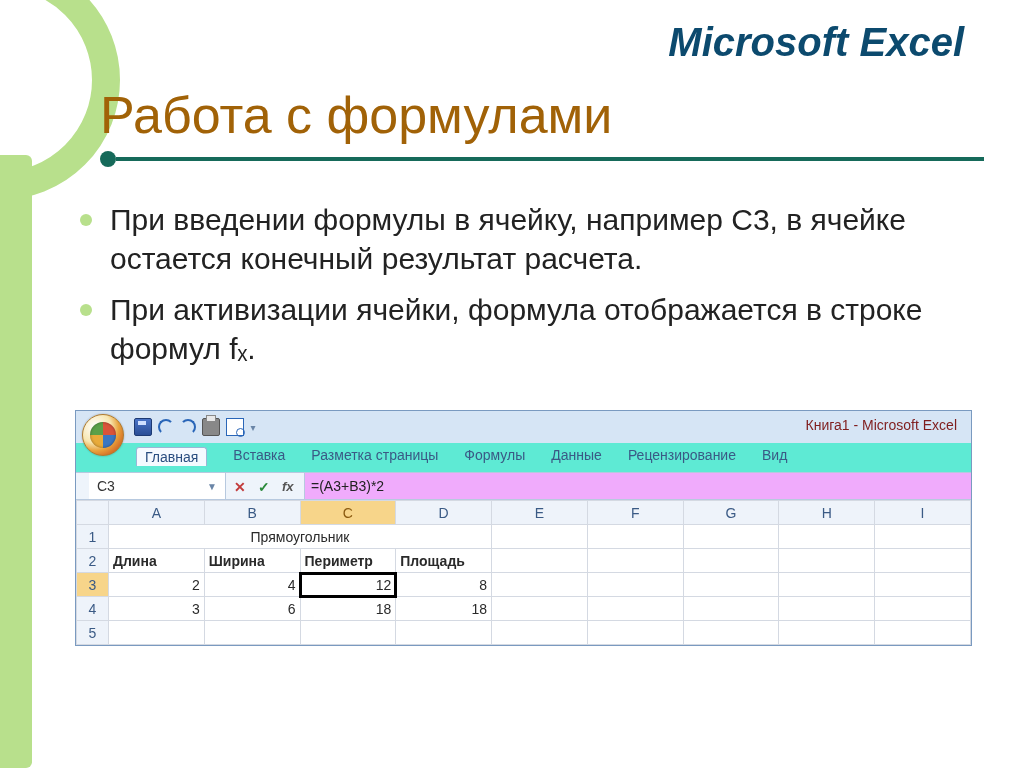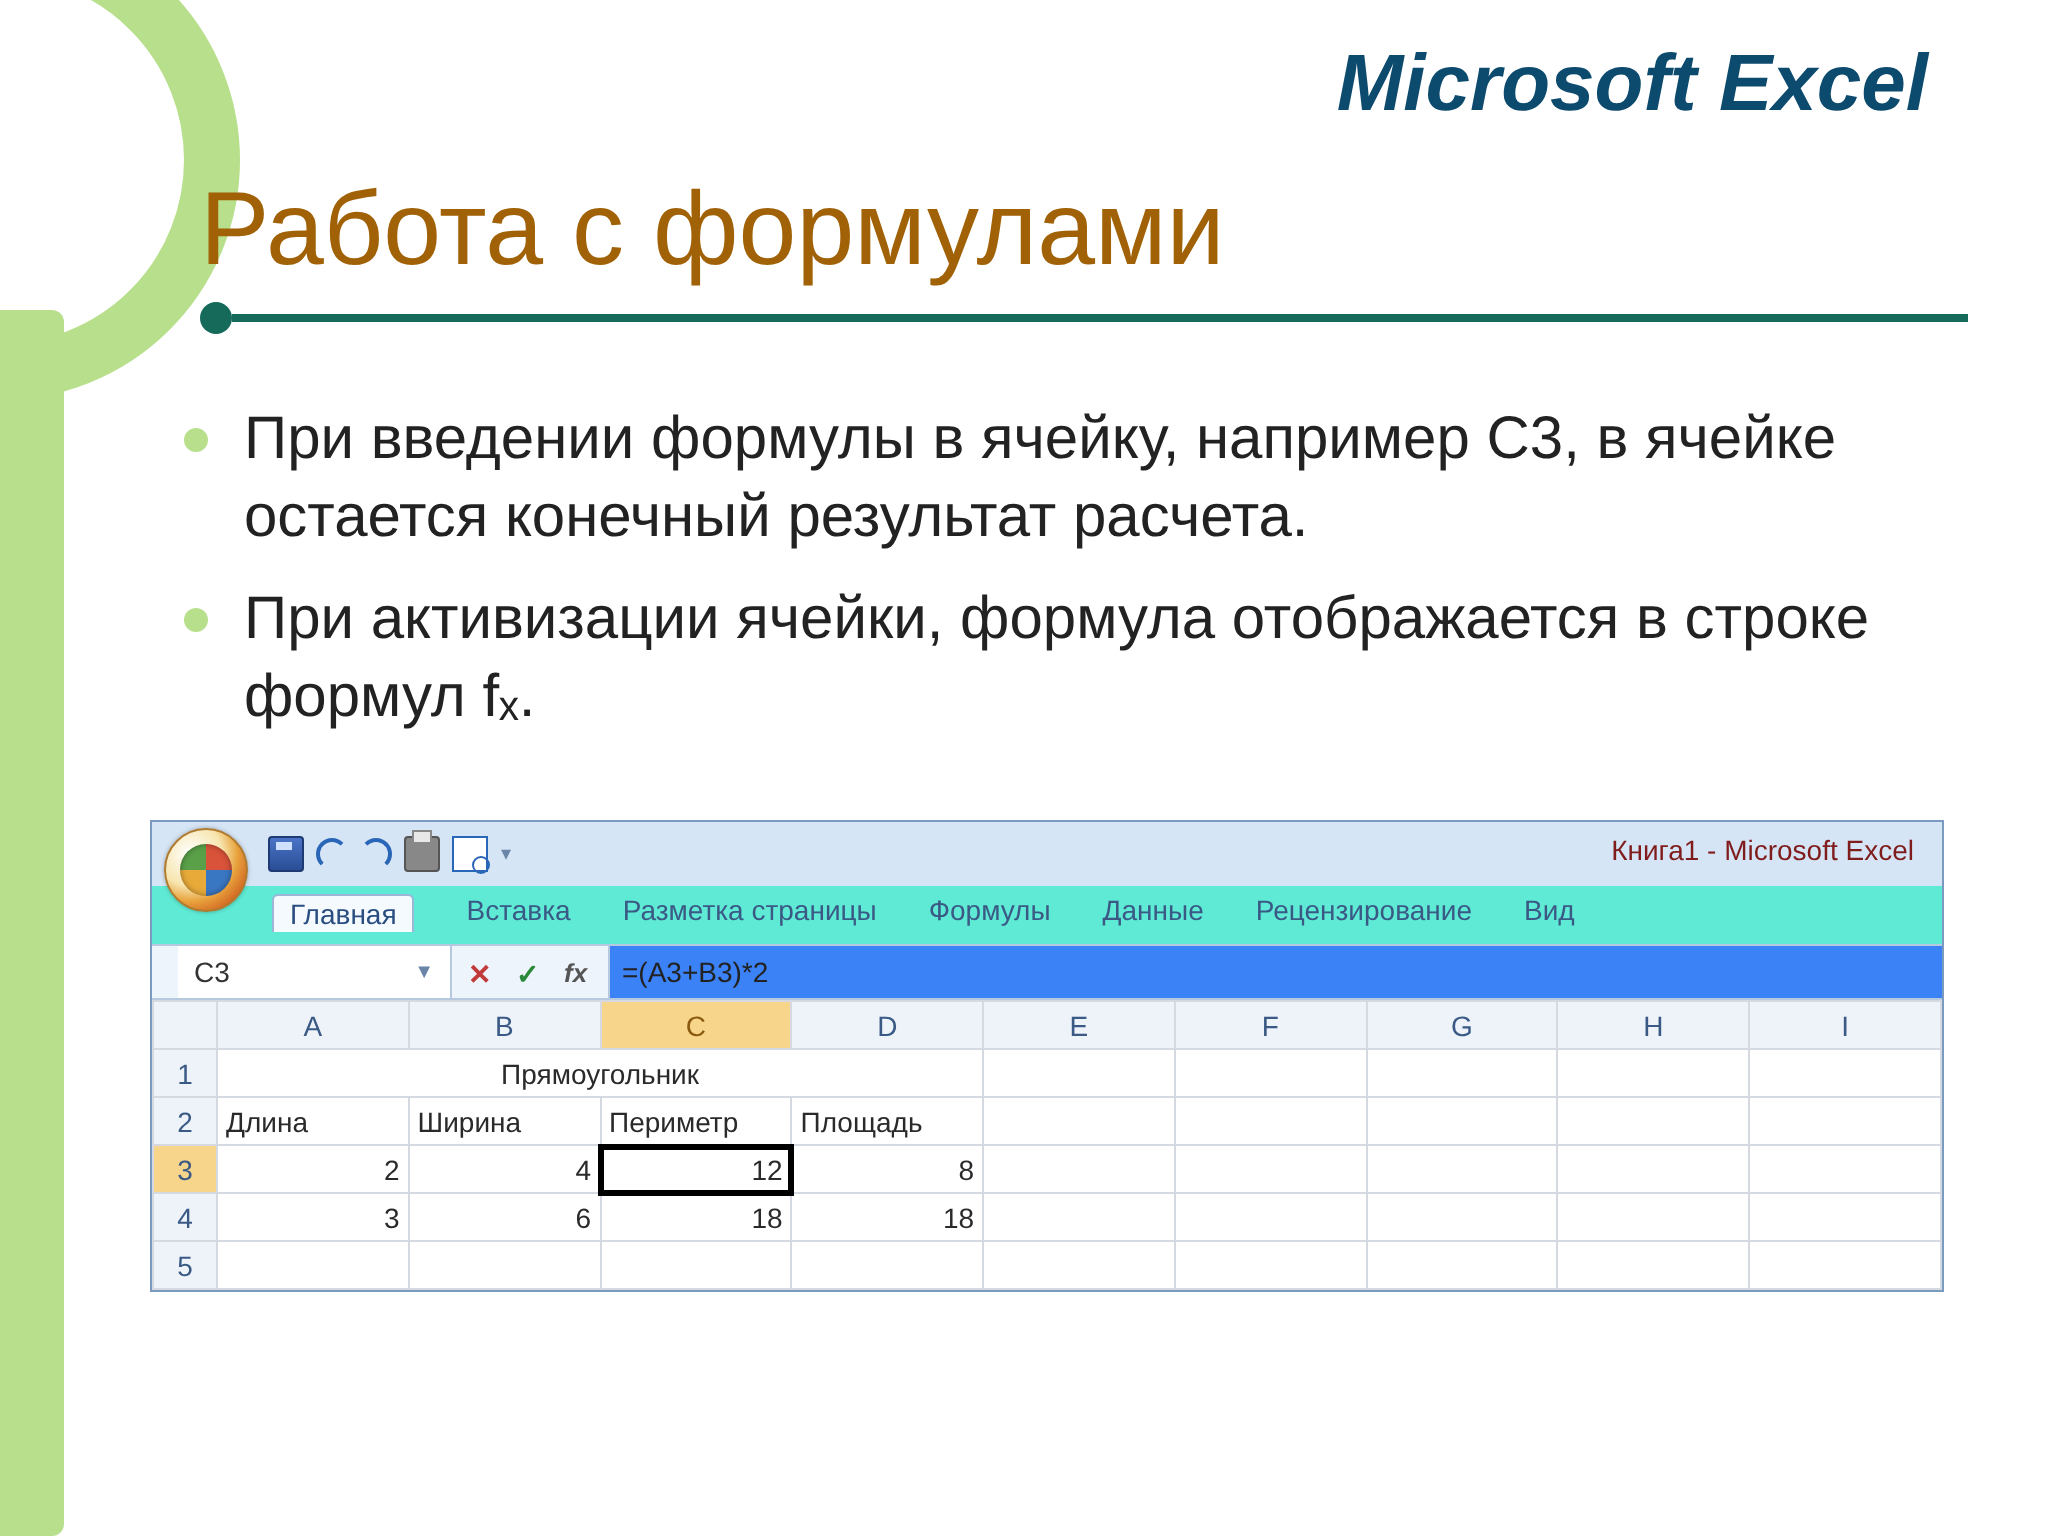--- a/index.html
+++ b/index.html
@@ -72,21 +72,21 @@
     flex: 0 0 16px;
   }
   .rule-line {
     flex: 1 1 auto;
     height: 4px;
     background: #166a5a;
   }
   .bullets {
     position: absolute;
     top: 200px;
-    left: 92px;
+    left: 80px;
     right: 40px;
   }
   .b-item {
     display: flex;
     align-items: flex-start;
     margin-bottom: 12px;
   }
   .b-dot {
     width: 12px;
     height: 12px;
@@ -213,21 +213,21 @@
     align-items: center;
     gap: 10px;
     padding: 0 8px;
   }
   .fx-ic{width:14px;height:14px;display:inline-block;}
   .fx-cancel{color:#c23b3b;font-weight:bold;font-size:14px;}
   .fx-ok{color:#2a8a3a;font-weight:bold;font-size:14px;}
   .fx-fx{font-style:italic;font-weight:bold;color:#555;font-size:13px;}
   .fcontent{
     flex:1;
-    background:#3b82f6;
+    background:#f0abfc;
     display:flex;
     align-items:center;
     padding:0 6px;
     font-size:14px;
     color:#222;
     border-left:1px solid #b7c9df;
   }
   
   .grid {
     border-collapse: collapse;
@@ -248,21 +248,21 @@
   .grid thead th {
     background: #eef3fa;
     color: #3a5a85;
   }
   .grid .corner{width:30px;background:#eef3fa;}
   .grid tbody th {
     width: 30px;
     background: #eef3fa;
     color: #3a5a85;
   }
-  td.alL{text-align:left;}
+  td.alL{text-align:left;font-weight:bold;}
   td.alR{text-align:right;}
   .row-sel th, .row-sel td { }
   .row-sel th { background:#f7d58a !important; color:#8a5a10;}
   thead th.col-sel{ background:#f7d58a; color:#8a5a10;}
   td.active-cell{
     outline:3px solid #000;
     outline-offset:-2px;
     box-shadow: inset 0 0 0 2px #fff;
   }
   .merged-title{

